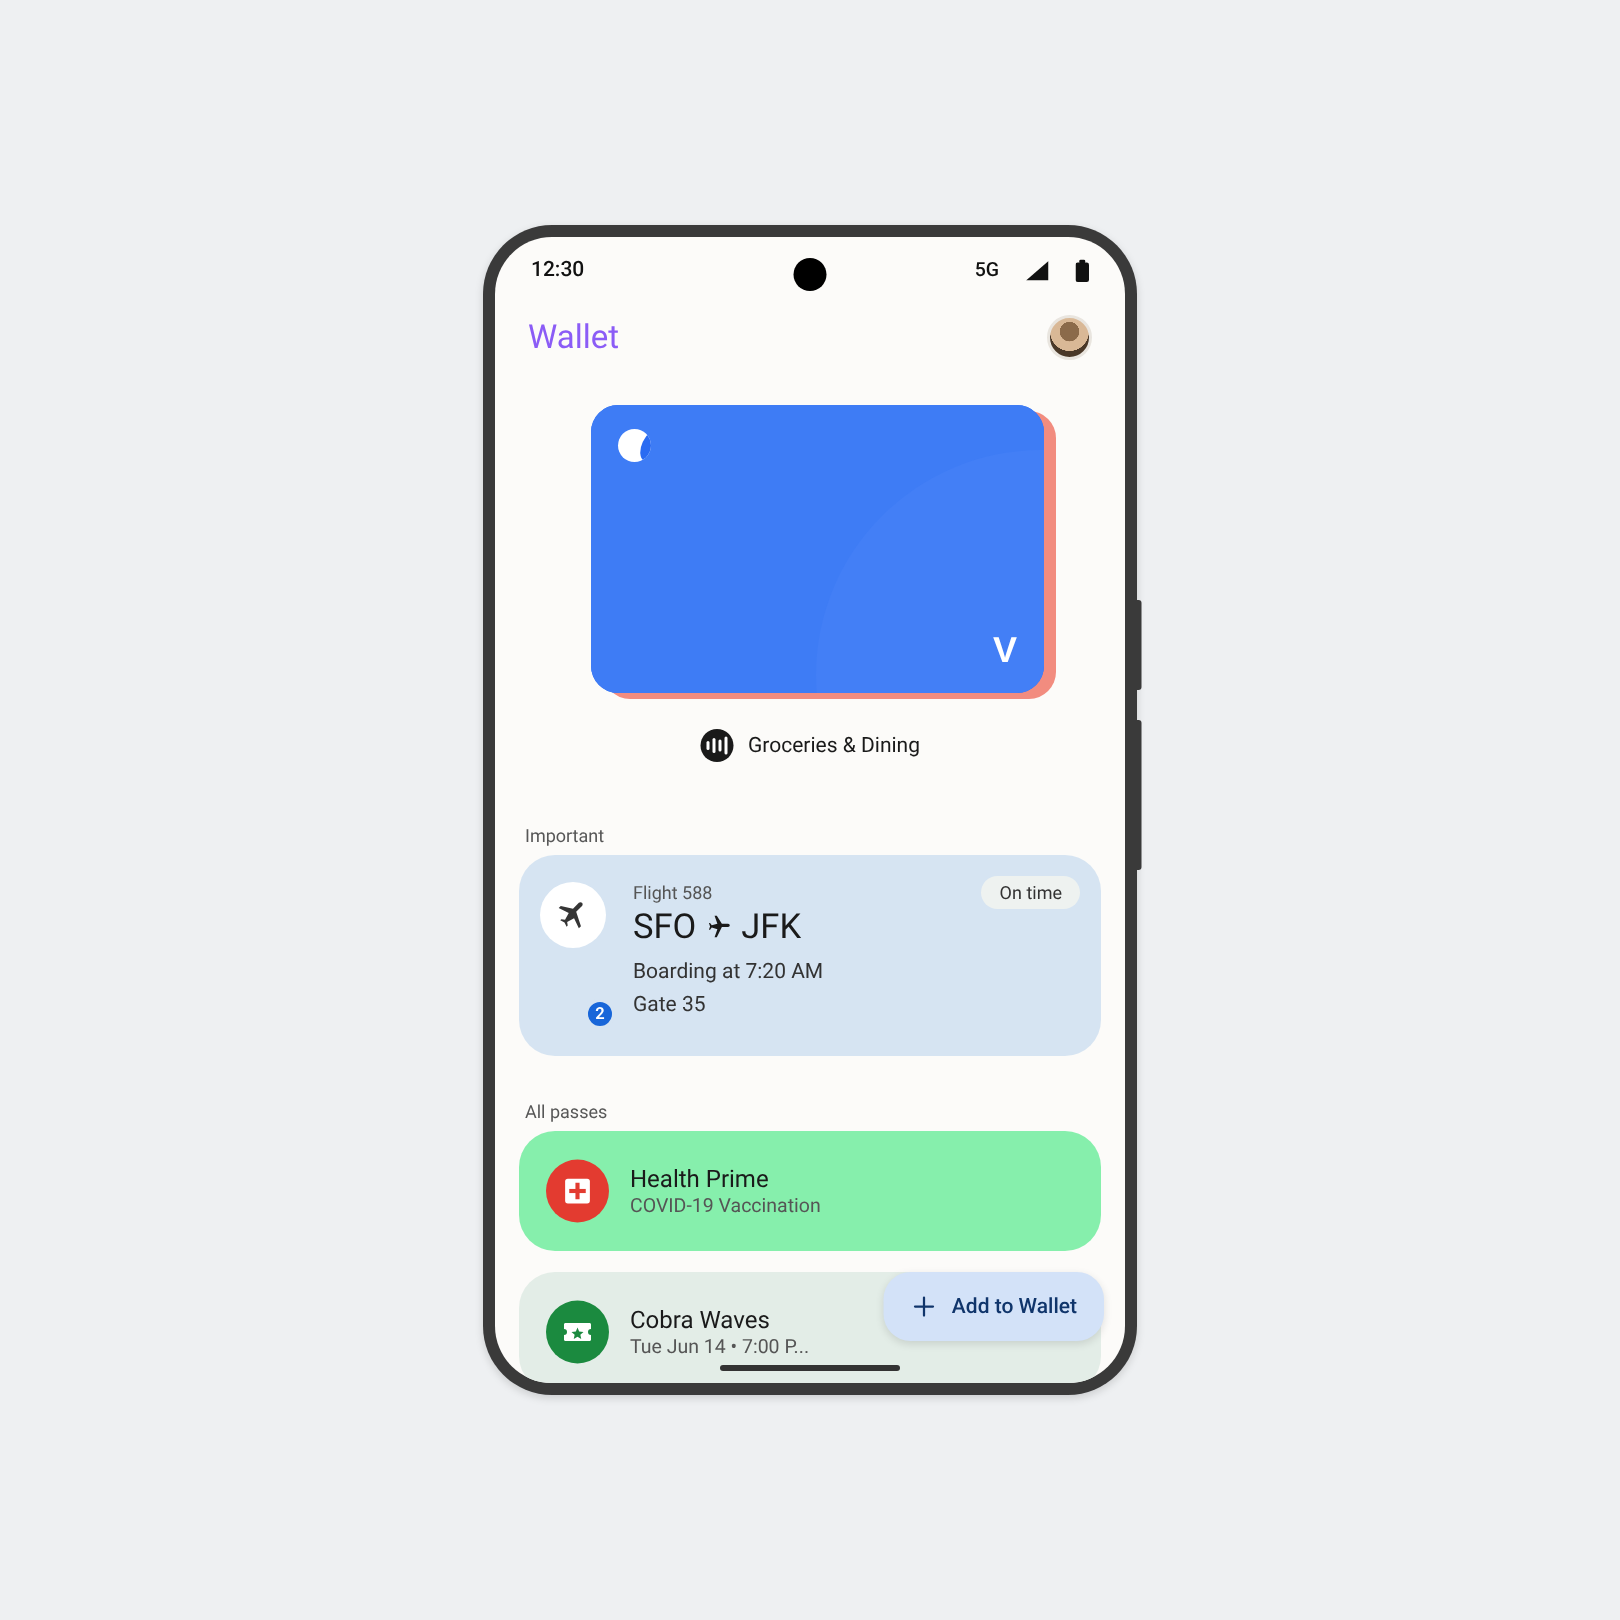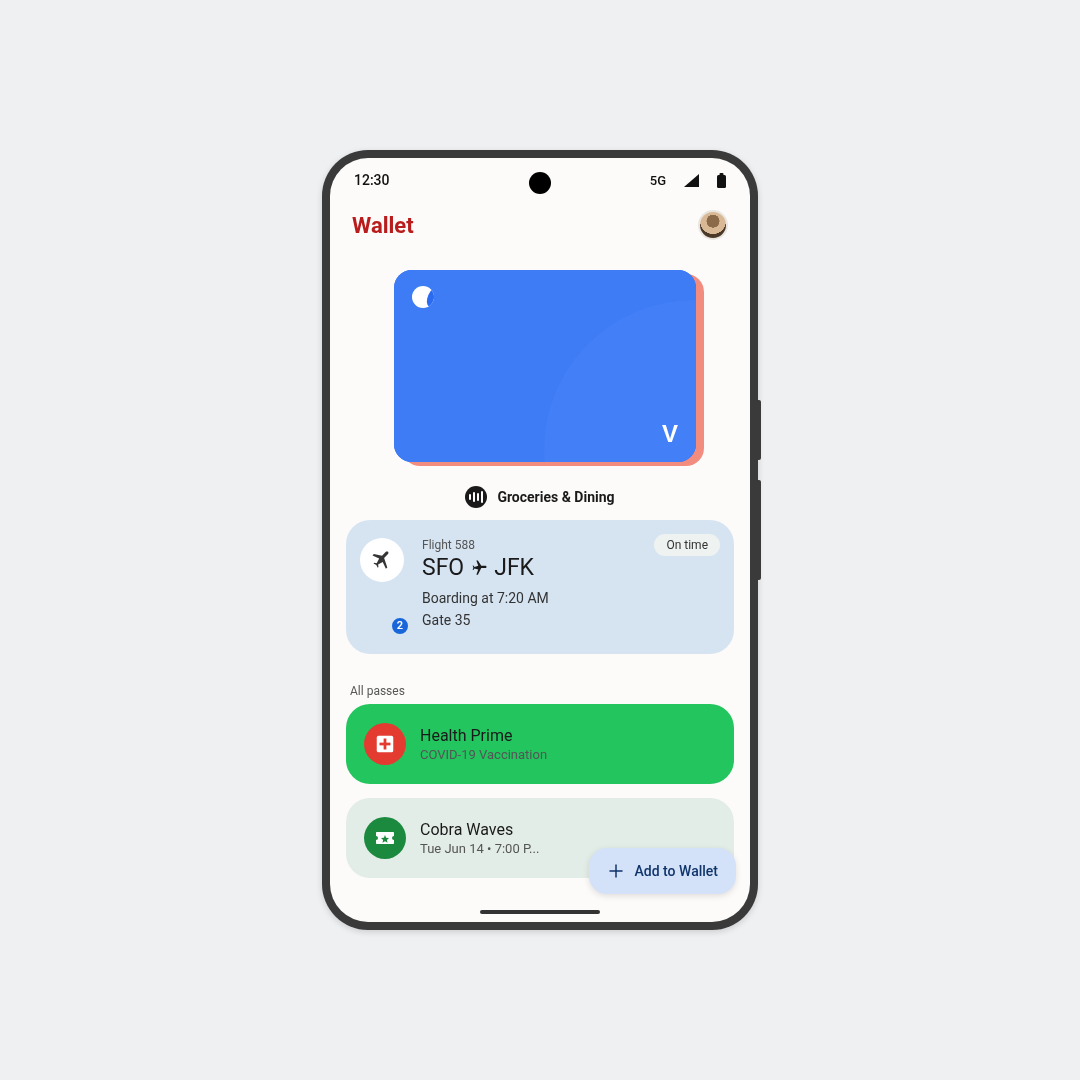--- a/index.html
+++ b/index.html
@@ -6,49 +6,49 @@
   body{background:#eef0f2;width:1080px;height:1080px;display:flex;align-items:center;justify-content:center}
   .phone{width:436px;height:780px;background:#3a3a3a;border-radius:46px;padding:8px;box-shadow:0 2px 6px rgba(0,0,0,.15);position:relative}
   .side-btn{position:absolute;right:-3px;width:3px;background:#3a3a3a;border-radius:0 2px 2px 0}
   .sb1{top:250px;height:60px}
   .sb2{top:330px;height:100px}
   .screen{width:100%;height:100%;background:#fcfbf9;border-radius:38px;overflow:hidden;position:relative}
   .camera{position:absolute;top:14px;left:50%;transform:translateX(-50%);width:22px;height:22px;border-radius:50%;background:#000;z-index:5}
   .status-bar{height:44px;display:flex;align-items:center;justify-content:space-between;padding:0 24px;font-size:14px;font-weight:500;color:#111}
   .status-right{display:flex;align-items:center;gap:18px}
   .app-header{display:flex;align-items:center;justify-content:space-between;padding:8px 22px 4px}
-  .app-title{font-size:22px;font-weight:700;color:#b91c1c}
+  .app-title{font-size:22px;font-weight:400;color:#8b5cf6}
   .avatar{width:30px;height:30px;border-radius:50%;background:radial-gradient(circle at 50% 35%,#8b6a4a 0,#8b6a4a 30%,#d9b896 31%,#d9b896 60%,#4a3828 61%);border:2px solid #e9e5df}
   .content{padding:0 16px}
   .cards-row{position:relative;height:210px;margin:22px 0 0 0}
   .card{position:absolute;width:302px;height:192px;border-radius:18px;top:4px}
   .card-back{left:56px;background:#f28c7f;top:8px}
   .card-front{left:48px;background:#2a6bf2;overflow:hidden}
   .card-front::before{content:"";position:absolute;width:420px;height:420px;border-radius:50%;background:#3e7cf5;top:-180px;left:-80px}
   .card-front::after{content:"";position:absolute;width:300px;height:300px;border-radius:50%;background:#437ff6;top:30px;left:150px}
   .card-logo{position:absolute;top:16px;left:18px;width:22px;height:22px;border-radius:50%;background:#fff;z-index:2;overflow:hidden}
   .card-logo::before{content:"";position:absolute;width:12px;height:22px;background:#2a6bf2;border-radius:50% 0 0 50%;right:-6px;top:0;transform:rotate(25deg)}
   .card-v{position:absolute;bottom:14px;right:18px;color:#fff;font-weight:700;font-size:24px;z-index:2;font-family:Arial}
   .card-label-row{display:flex;align-items:center;justify-content:center;gap:10px;margin-top:10px;padding-bottom:12px}
   .nfc-badge{width:22px;height:22px;border-radius:50%;background:#1a1a1a;display:flex;align-items:center;justify-content:center}
   .nfc-badge span{width:2px;background:#fff;margin:0 1px;border-radius:1px}
-  .card-label{font-size:14px;color:#1a1a1a;font-weight:700}
+  .card-label{font-size:14px;color:#1a1a1a;font-weight:400}
   .section-label{font-size:12px;color:#575757;margin:30px 0 6px 4px}
   .important-card{background:#d6e4f2;border-radius:24px;padding:18px 18px 20px 14px;position:relative;min-height:134px}
   .imp-inner{display:flex;gap:10px}
   .imp-icon-wrap{position:relative;width:52px;flex:0 0 52px}
   .imp-circle{width:44px;height:44px;border-radius:50%;background:#fff;display:flex;align-items:center;justify-content:center}
   .imp-badge{position:absolute;bottom:-4px;right:2px;width:20px;height:20px;border-radius:50%;background:#1866d9;color:#fff;font-size:11px;font-weight:600;display:flex;align-items:center;justify-content:center;border:2px solid #d6e4f2}
   .imp-text{flex:1}
   .imp-sub{font-size:12px;color:#555;margin-bottom:2px}
   .imp-route{font-size:23px;color:#1a1a1a;font-weight:400;margin-bottom:6px;display:flex;align-items:center;gap:6px}
   .imp-line{font-size:14px;color:#333;line-height:1.6}
   .status-chip{position:absolute;top:14px;right:14px;background:#eef2f0;border-radius:999px;padding:4px 12px;font-size:12px;color:#333}
   .pass{border-radius:24px;padding:16px 18px;display:flex;align-items:center;gap:14px;margin-bottom:14px;position:relative;min-height:80px}
-  .pass-pink{background:#22c55e}
+  .pass-pink{background:#86efac}
   .pass-mint{background:#e3ede7}
   .pass-icon{width:42px;height:42px;border-radius:50%;display:flex;align-items:center;justify-content:center;flex:0 0 42px}
   .pi-red{background:#e33b30}
   .pi-green{background:#1b8a3f}
   .pass-title{font-size:16px;color:#1a1a1a}
   .pass-sub{font-size:13px;color:#555;margin-top:2px}
   .fab{position:absolute;right:14px;bottom:28px;background:#d3e2f8;border-radius:18px;padding:14px 18px;display:flex;align-items:center;gap:10px;box-shadow:0 2px 6px rgba(0,0,0,.12);z-index:10}
   .fab-text{font-size:14px;color:#10356b;font-weight:500}
   .gesture-bar{position:absolute;bottom:8px;left:50%;transform:translateX(-50%);width:120px;height:4px;border-radius:2px;background:#333}
   svg{display:block}
@@ -92,20 +92,21 @@
       <div class="card-label-row">
         <div class="nfc-badge">
           <span style="height:6px"></span>
             <span style="height:10px"></span>
             <span style="height:8px"></span>
             <span style="height:12px"></span>
         </div>
         <div class="card-label">Groceries &amp; Dining</div>
       </div>
 
+      <div class="section-label">Important</div>
 
       <div class="important-card">
         <div class="status-chip">On time</div>
         <div class="imp-inner">
           <div class="imp-icon-wrap">
             <div class="imp-circle">
               <svg width="24" height="24" viewBox="0 0 24 24">
                   <path fill="#353535" d="M21 15.5 14 13l-1.5 5 2 1.5v1l-3-1-3 1v-1l2-1.5L9 13l-7 2.5v-2L9 9V3.5c0-.8.7-1.5 1.5-1.5S12 2.7 12 3.5V9l9 4.5v2z" transform="rotate(45 12 12)"></path>
                 </svg>
             </div>

